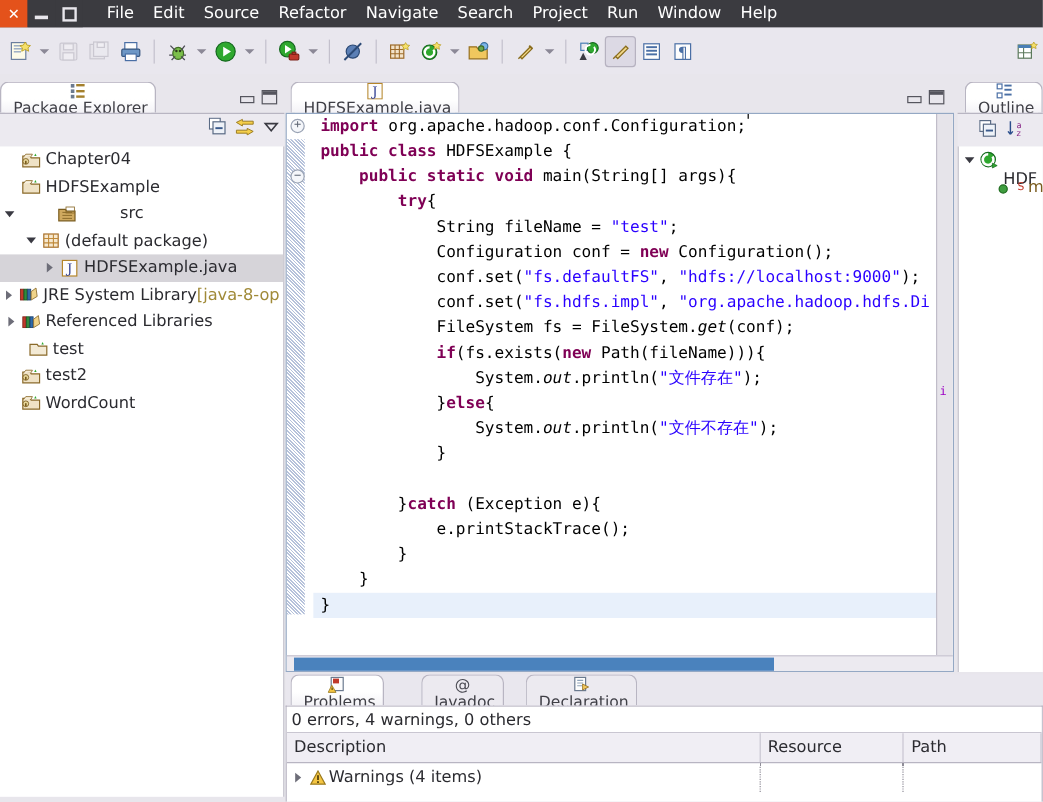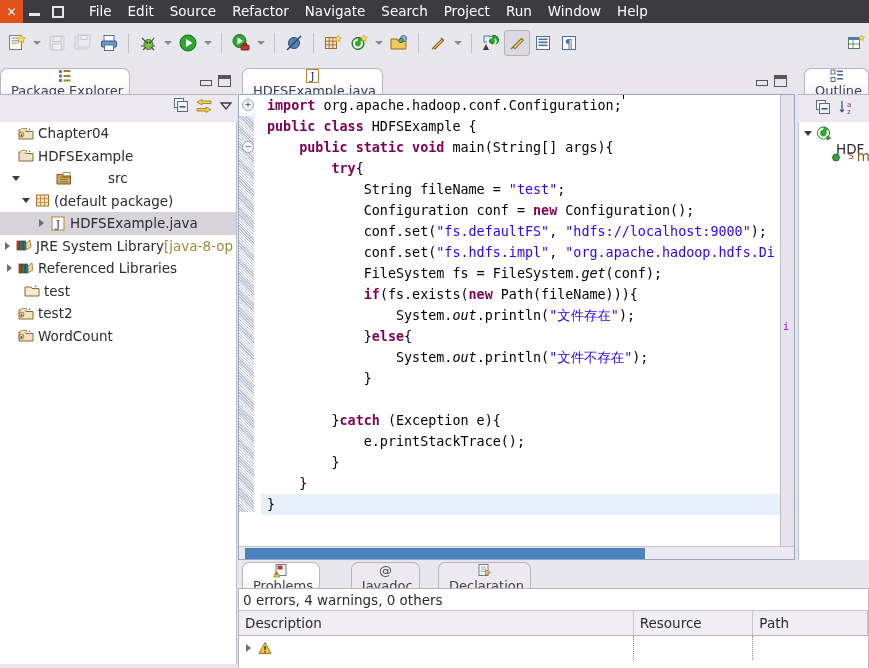--- a/index.html
+++ b/index.html
@@ -459,21 +459,21 @@
         <span class="twisty"></span>
         <span class="ticon">
           <svg width="16" height="15" viewBox="0 0 16 15">
             <path d="M1 4 h6 l1 1.5 h7 V13 H1z" fill="#efe2c6" stroke="#8a6a2a"></path>
             <path d="M1.5 5 l2-2.5 h5.5 l-1 2" fill="#f9f2e0" stroke="#8a6a2a" stroke-width="0.7"></path>
             <path d="M11.5 2 l1 2 h-2z" fill="#2fa82f"></path>
           </svg>
         </span>
         <span class="tlabel">HDFSExample</span>
       </div>
-      <div class="tree-row" style="padding-left: 8px; gap: 32px;">
+      <div class="tree-row" style="padding-left: 0; gap: 32px;">
         <span class="twisty">
           <i class="down"></i>
         </span>
         <span class="ticon">
           <svg width="16" height="15" viewBox="0 0 16 15">
             <path d="M1 3.5 h5.5 l1 1.5 h7 V13 H1z" fill="#cfa95f" stroke="#7a5c1e"></path>
             <path d="M4 6 h8 M4 8.5 h8 M4 11 h8" stroke="#8a6a2a" stroke-width="0.8"></path>
             <rect x="7" y="1.5" width="7" height="5" fill="none" stroke="#8a6a2a" stroke-width="0.7"></rect>
           </svg>
         </span>
@@ -713,19 +713,20 @@
             <span class="twisty">
               <i class="right"></i>
             </span>
             <span class="ticon">
               <svg width="14" height="14" viewBox="0 0 14 14">
                 <path d="M7 1.5 L13 12.5 H1z" fill="#f4c542" stroke="#9a7a1e"></path>
                 <rect x="6.3" y="5" width="1.4" height="4" fill="#4a3a08"></rect>
                 <rect x="6.3" y="10" width="1.4" height="1.5" fill="#4a3a08"></rect>
               </svg>
             </span>
+            <span>Warnings (4 items)</span>
           </div>
           <div class="pcell" style="width: 120px;"></div>
           <div class="pcell" style="width: 115px; border-right: none;"></div>
         </div>
       </div>
   </div>
 </div>
 
 </body></html>

